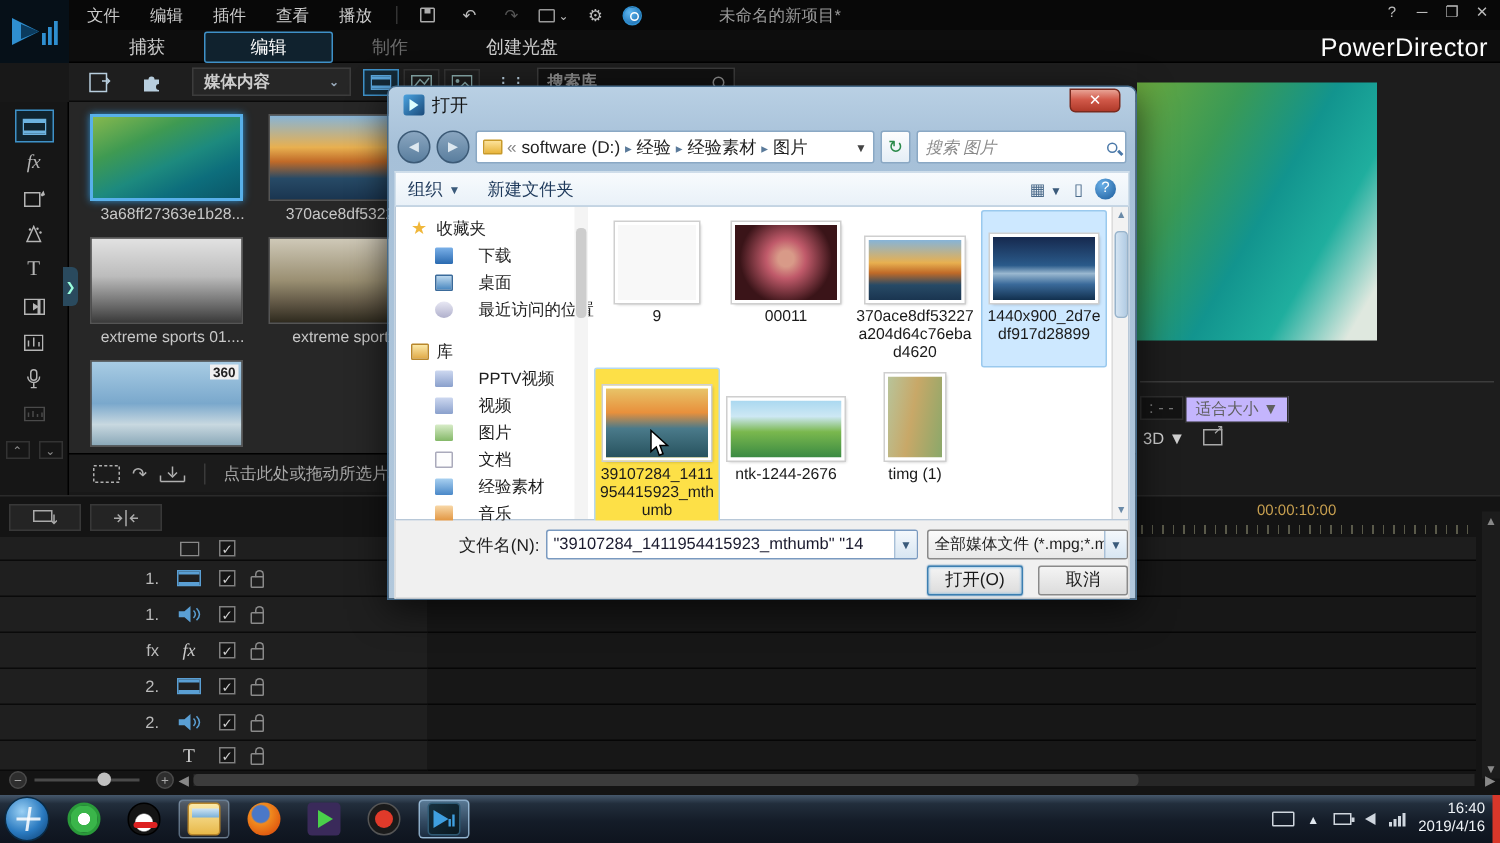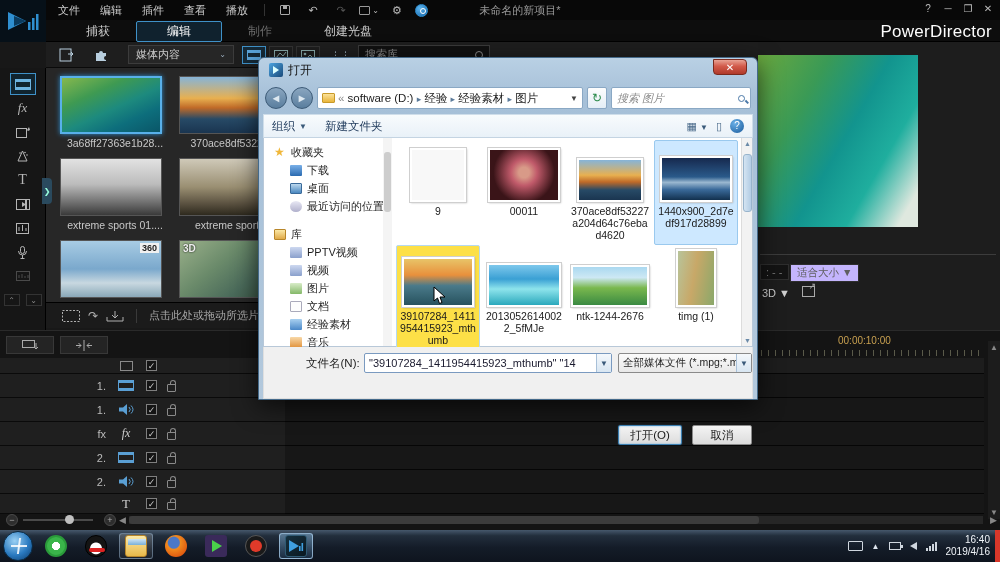--- a/index.html
+++ b/index.html
@@ -26,21 +26,21 @@
 
   
   .tabbar{position:absolute;left:0;top:20px;width:1000px;height:22px;background:#0d0d0d;border-bottom:1px solid #000;}
   .tabs{position:absolute;left:60px;top:0;display:flex;height:22px;align-items:center;}
   .tab{padding:2px 26px;color:#ccc;font-size:12px;}
   .tab.active{border:1px solid #3f91c8;background:#10222e;color:#fff;border-radius:2px;padding:1px 30px;}
   .tab.dim{color:#6a6a6a;}
   .brand{position:absolute;right:8px;top:2px;font-size:17px;color:#fdfdfd;letter-spacing:.3px;font-weight:400;}
 
   
-  .mtoolbar{position:absolute;left:46px;top:42px;width:954px;height:26px;background:#1e1e1e;border-bottom:1px solid #0a0a0a;display:flex;align-items:center;}
+  .mtoolbar{position:absolute;left:46px;top:42px;width:954px;height:26px;background:#1e1e1e;border-bottom:1px solid #0a0a0a;display:flex;align-items:center;font-weight:bold;}
   .tool-btn{width:26px;height:20px;margin-left:8px;display:flex;align-items:center;justify-content:center;color:#b8cede;}
   .drop{width:106px;height:19px;border:1px solid #3c3c3c;background:#262626;margin-left:14px;display:flex;align-items:center;justify-content:space-between;padding:0 7px;font-size:11px;color:#ccc;}
   .filters{display:flex;margin-left:8px;gap:3px;}
   .filter-btn{width:24px;height:18px;border:1px solid #333;display:flex;align-items:center;justify-content:center;}
   .filter-btn.on{border-color:#3f91c8;background:#152a38;}
   .lib-search{position:absolute;left:312px;top:3px;width:132px;height:19px;background:#111;border:1px solid #3a3a3a;display:flex;align-items:center;justify-content:space-between;padding:0 6px;color:#8a8a8a;font-size:11px;}
   .mag{width:8px;height:8px;border:1.5px solid #8a8a8a;border-radius:50%;position:relative;}
   .mag:after{content:'';position:absolute;left:6px;top:6px;width:4px;height:1.5px;background:#8a8a8a;transform:rotate(45deg);}
 
   
@@ -141,21 +141,21 @@
   .magd:after{content:'';position:absolute;left:5.5px;top:5.5px;width:4px;height:1.5px;background:#4a78a8;transform:rotate(45deg);}
   .dlg-toolbar{height:24px;background:linear-gradient(#f8fbfd,#e9f1f8);border:1px solid #cfdeea;border-bottom:1px solid #c4d4e2;display:flex;align-items:center;padding:0 8px;font-size:11.5px;color:#1e395b;}
   .tbitem{margin-right:18px;display:flex;align-items:center;gap:4px;}
   .tbcaret{font-size:8px;color:#3a5a7a;}
   .tbright{margin-left:auto;display:flex;align-items:center;gap:8px;}
   .tbico{color:#4a6a8a;font-size:11px;}
   .helpico{width:14px;height:14px;border-radius:50%;background:radial-gradient(circle at 35% 30%,#6ab0e8,#1a5a9a);color:#fff;font-size:10px;text-align:center;line-height:14px;}
   .dlg-body{position:relative;height:209px;background:#fff;border:1px solid #b8c8d8;border-top:none;display:flex;}
   .dlg-side{width:128px;padding:5px 0 0 10px;font-size:11px;color:#1e1e1e;position:relative;}
   .sgroup{display:flex;align-items:center;gap:5px;height:18px;}
-  .sitem{display:flex;align-items:center;gap:5px;height:18px;padding-left:16px;white-space:nowrap;}
+  .sitem{display:flex;align-items:center;gap:17px;height:18px;padding-left:16px;white-space:nowrap;}
   .sico{width:12px;height:11px;border-radius:1px;flex:none;}
   .i-star{background:none;color:#f0b73a;font-size:12px;line-height:11px;width:12px;}
   .i-downloads{background:linear-gradient(#7ab0e8,#2a6ab0);}
   .i-desktop{background:linear-gradient(#bcd8ee,#4a88c0);border:1px solid #3a6a9a;}
   .i-recent{background:linear-gradient(#e8e8f4,#b0b0cc);border-radius:50%;}
   .i-libraries{background:linear-gradient(#fbe8a6,#e0aa48);border:1px solid #b8862a;}
   .i-video{background:linear-gradient(#cdd8f0,#8aa0cc);}
   .i-pic{background:linear-gradient(#d8ecc8,#84b868);}
   .i-doc{background:#fdfdfd;border:1px solid #aab;} 
   .i-dl{background:linear-gradient(#a8d0f0,#4a88c8);}
@@ -174,21 +174,21 @@
   .files-sb .th{position:absolute;left:1px;top:16px;width:9px;height:58px;background:linear-gradient(90deg,#d4e4f2,#b2cce4);border:1px solid #98b4cc;border-radius:3px;}
   .files-sb .a{position:absolute;left:2px;color:#6a8aa8;font-size:7px;}
   .cursor{position:absolute;z-index:5;}
   .dlg-footer{height:52px;background:#f0f0f0;border:1px solid #dfdfdf;border-top:none;position:relative;font-size:11.5px;color:#1e1e1e;}
   .fn-label{position:absolute;left:42px;top:9px;}
   .fn-combo{position:absolute;left:100px;top:6px;width:248px;height:20px;background:#fff;border:1px solid #7a9ac0;border-radius:2px;display:flex;align-items:center;}
   .fn-combo .v{flex:1;padding:0 4px;font-size:11px;color:#1a1a2e;white-space:nowrap;overflow:hidden;}
   .dd-arrow{width:15px;height:100%;background:linear-gradient(#f4f8fc,#d8e6f2);border-left:1px solid #a8c0d8;color:#3a5a7a;font-size:8px;display:flex;align-items:center;justify-content:center;}
   .ft-combo{position:absolute;left:354px;top:6px;width:134px;height:20px;background:linear-gradient(#fbfbfb,#e8e8e8);border:1px solid #8a8a8a;border-radius:2px;display:flex;align-items:center;}
   .ft-combo .v{flex:1;padding:0 4px;font-size:10.5px;white-space:nowrap;overflow:hidden;}
-  .dbtn{position:absolute;top:30px;height:20px;font-size:11.5px;background:linear-gradient(#f4f4f4,#dcdcdc);border:1px solid #8a8a8a;border-radius:2px;text-align:center;line-height:18px;color:#1a1a1a;margin-top:48px;}
+  .dbtn{position:absolute;top:30px;height:20px;font-size:11.5px;background:linear-gradient(#f4f4f4,#dcdcdc);border:1px solid #8a8a8a;border-radius:2px;text-align:center;line-height:18px;color:#1a1a1a;}
   .dbtn.default{border:1px solid #3c7fb1;box-shadow:0 0 2px #6ab0e0 inset,0 0 1px #3c7fb1;}
 
   
   .taskbar{position:absolute;left:0;top:530px;width:1000px;height:32px;
       background:linear-gradient(#46586c,#222e3c 18%,#141c28 55%,#0e141e);display:flex;align-items:center;}
   .orb{width:30px;height:30px;margin-left:3px;border-radius:50%;background:radial-gradient(circle at 38% 32%,#9ad0f4,#2a7ac0 55%,#0c3a6a);border:1px solid #0a2a44;position:relative;}
   .orb:before{content:'';position:absolute;left:7px;top:13px;width:16px;height:2px;background:rgba(255,255,255,.85);}
   .orb:after{content:'';position:absolute;left:14px;top:6px;width:2px;height:16px;background:rgba(255,255,255,.85);transform:skewX(-8deg);}
   .task-ico{width:34px;height:26px;margin-left:6px;border-radius:3px;display:flex;align-items:center;justify-content:center;}
   .task-ico.open{background:linear-gradient(rgba(255,255,255,.22),rgba(255,255,255,.05));border:1px solid rgba(160,190,220,.45);}
@@ -398,26 +398,20 @@
         <div class="lib-item">
           <div class="lib-thumb th-moto"></div>
           <div class="lib-label">extreme sports 0</div>
         </div>
         <div class="lib-item">
           <div class="lib-thumb th-pano">
             <span class="badge360">360</span>
           </div>
           <div class="lib-label"></div>
         </div>
-        <div class="lib-item">
-          <div class="lib-thumb th-stereo">
-            <span class="badge3d">3D</span>
-          </div>
-          <div class="lib-label"></div>
-        </div>
       </div>
   </div>
   <div class="hint-bar">
     <div class="hint-icos">
       <svg width="18" height="12">
           <rect x="0.5" y="0.5" width="17" height="11" fill="none" stroke="#b0b0b0" stroke-dasharray="2 1.5"></rect>
         </svg>
       <span style="font-size:12px;color:#b0b0b0">↷</span>
       <svg width="18" height="12">
           <path d="M1 11 h16 M1 7 v4 M17 7 v4 M9 1 v6 M6 5 l3 3 3-3" stroke="#b0b0b0" fill="none"></path>
@@ -670,26 +664,20 @@
               <div class="fthumbbox">
                 <div class="fthumb th-beach" style="width:72px;height:50px"></div>
               </div>
               <div class="fname">39107284_1411954415923_mthumb</div>
               <div class="cursor" style="left:36px;top:40px"><svg width="14" height="20" viewBox="0 0 14 20">
                   <polygon points="1,1 1,15 4.5,12 6.5,17.5 9,16.5 7,11 12,11" fill="#fff" stroke="#000" stroke-width="1"></polygon>
                 </svg></div>
             </div>
             <div class="fcell">
               <div class="fthumbbox">
-                <div class="fthumb th-island" style="width:74px;height:44px"></div>
-              </div>
-              <div class="fname">20130526140022_5fMJe</div>
-            </div>
-            <div class="fcell">
-              <div class="fthumbbox">
                 <div class="fthumb th-valley" style="width:78px;height:42px"></div>
               </div>
               <div class="fname">ntk-1244-2676</div>
             </div>
             <div class="fcell">
               <div class="fthumbbox">
                 <div class="fthumb th-woman" style="width:40px;height:58px"></div>
               </div>
               <div class="fname">timg (1)</div>
             </div>

